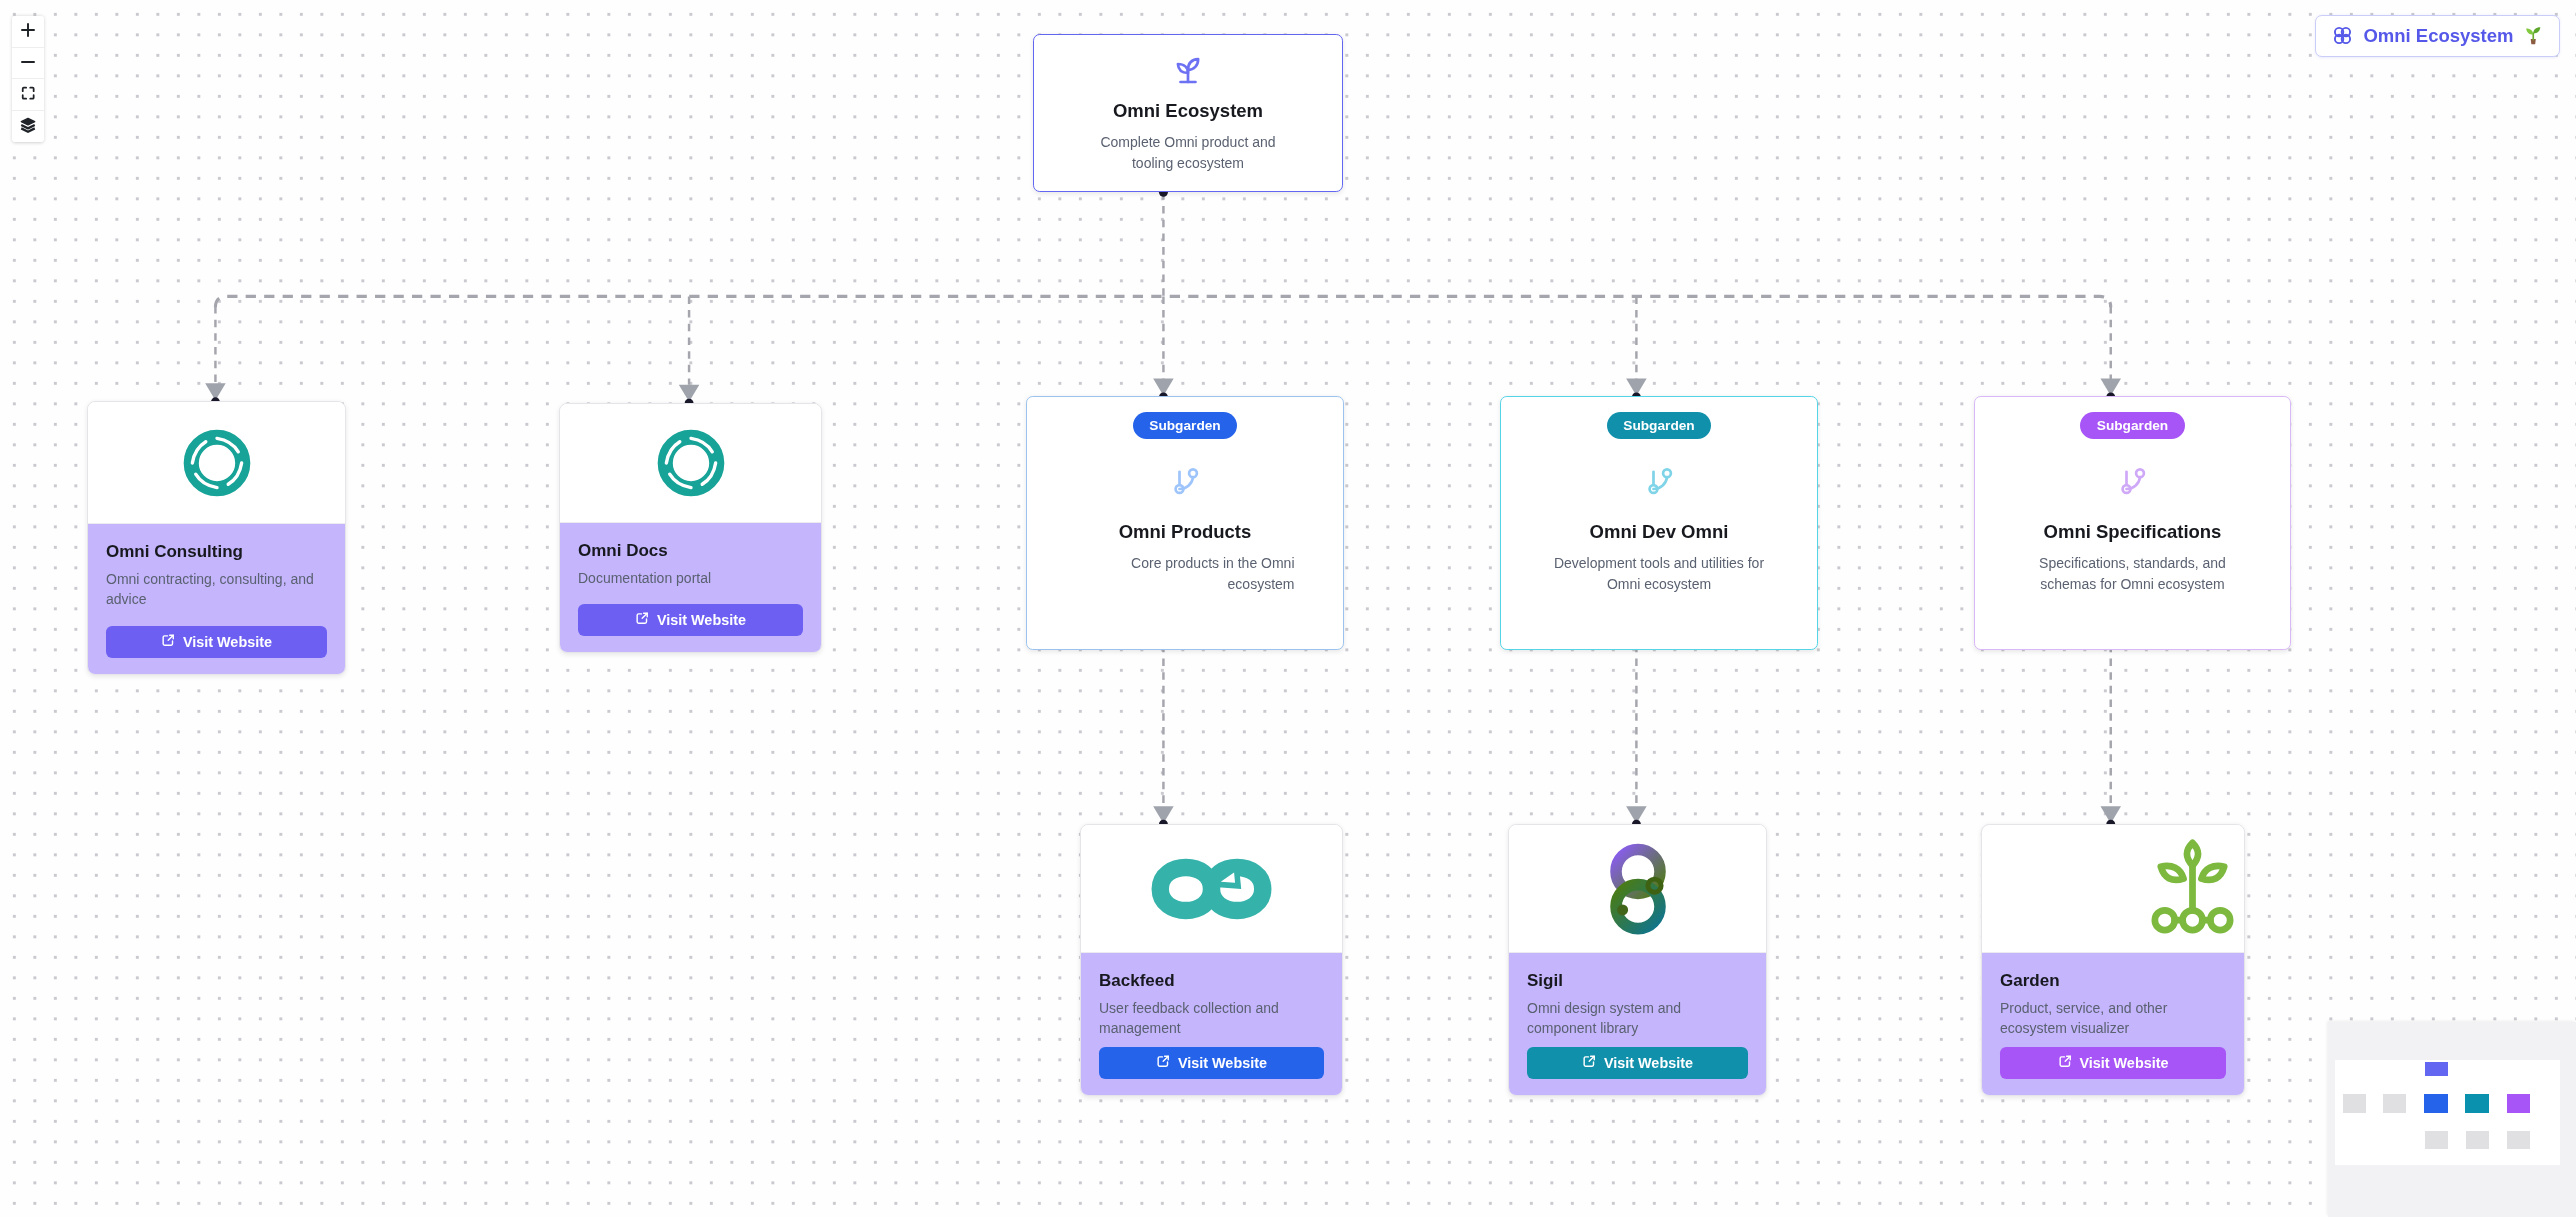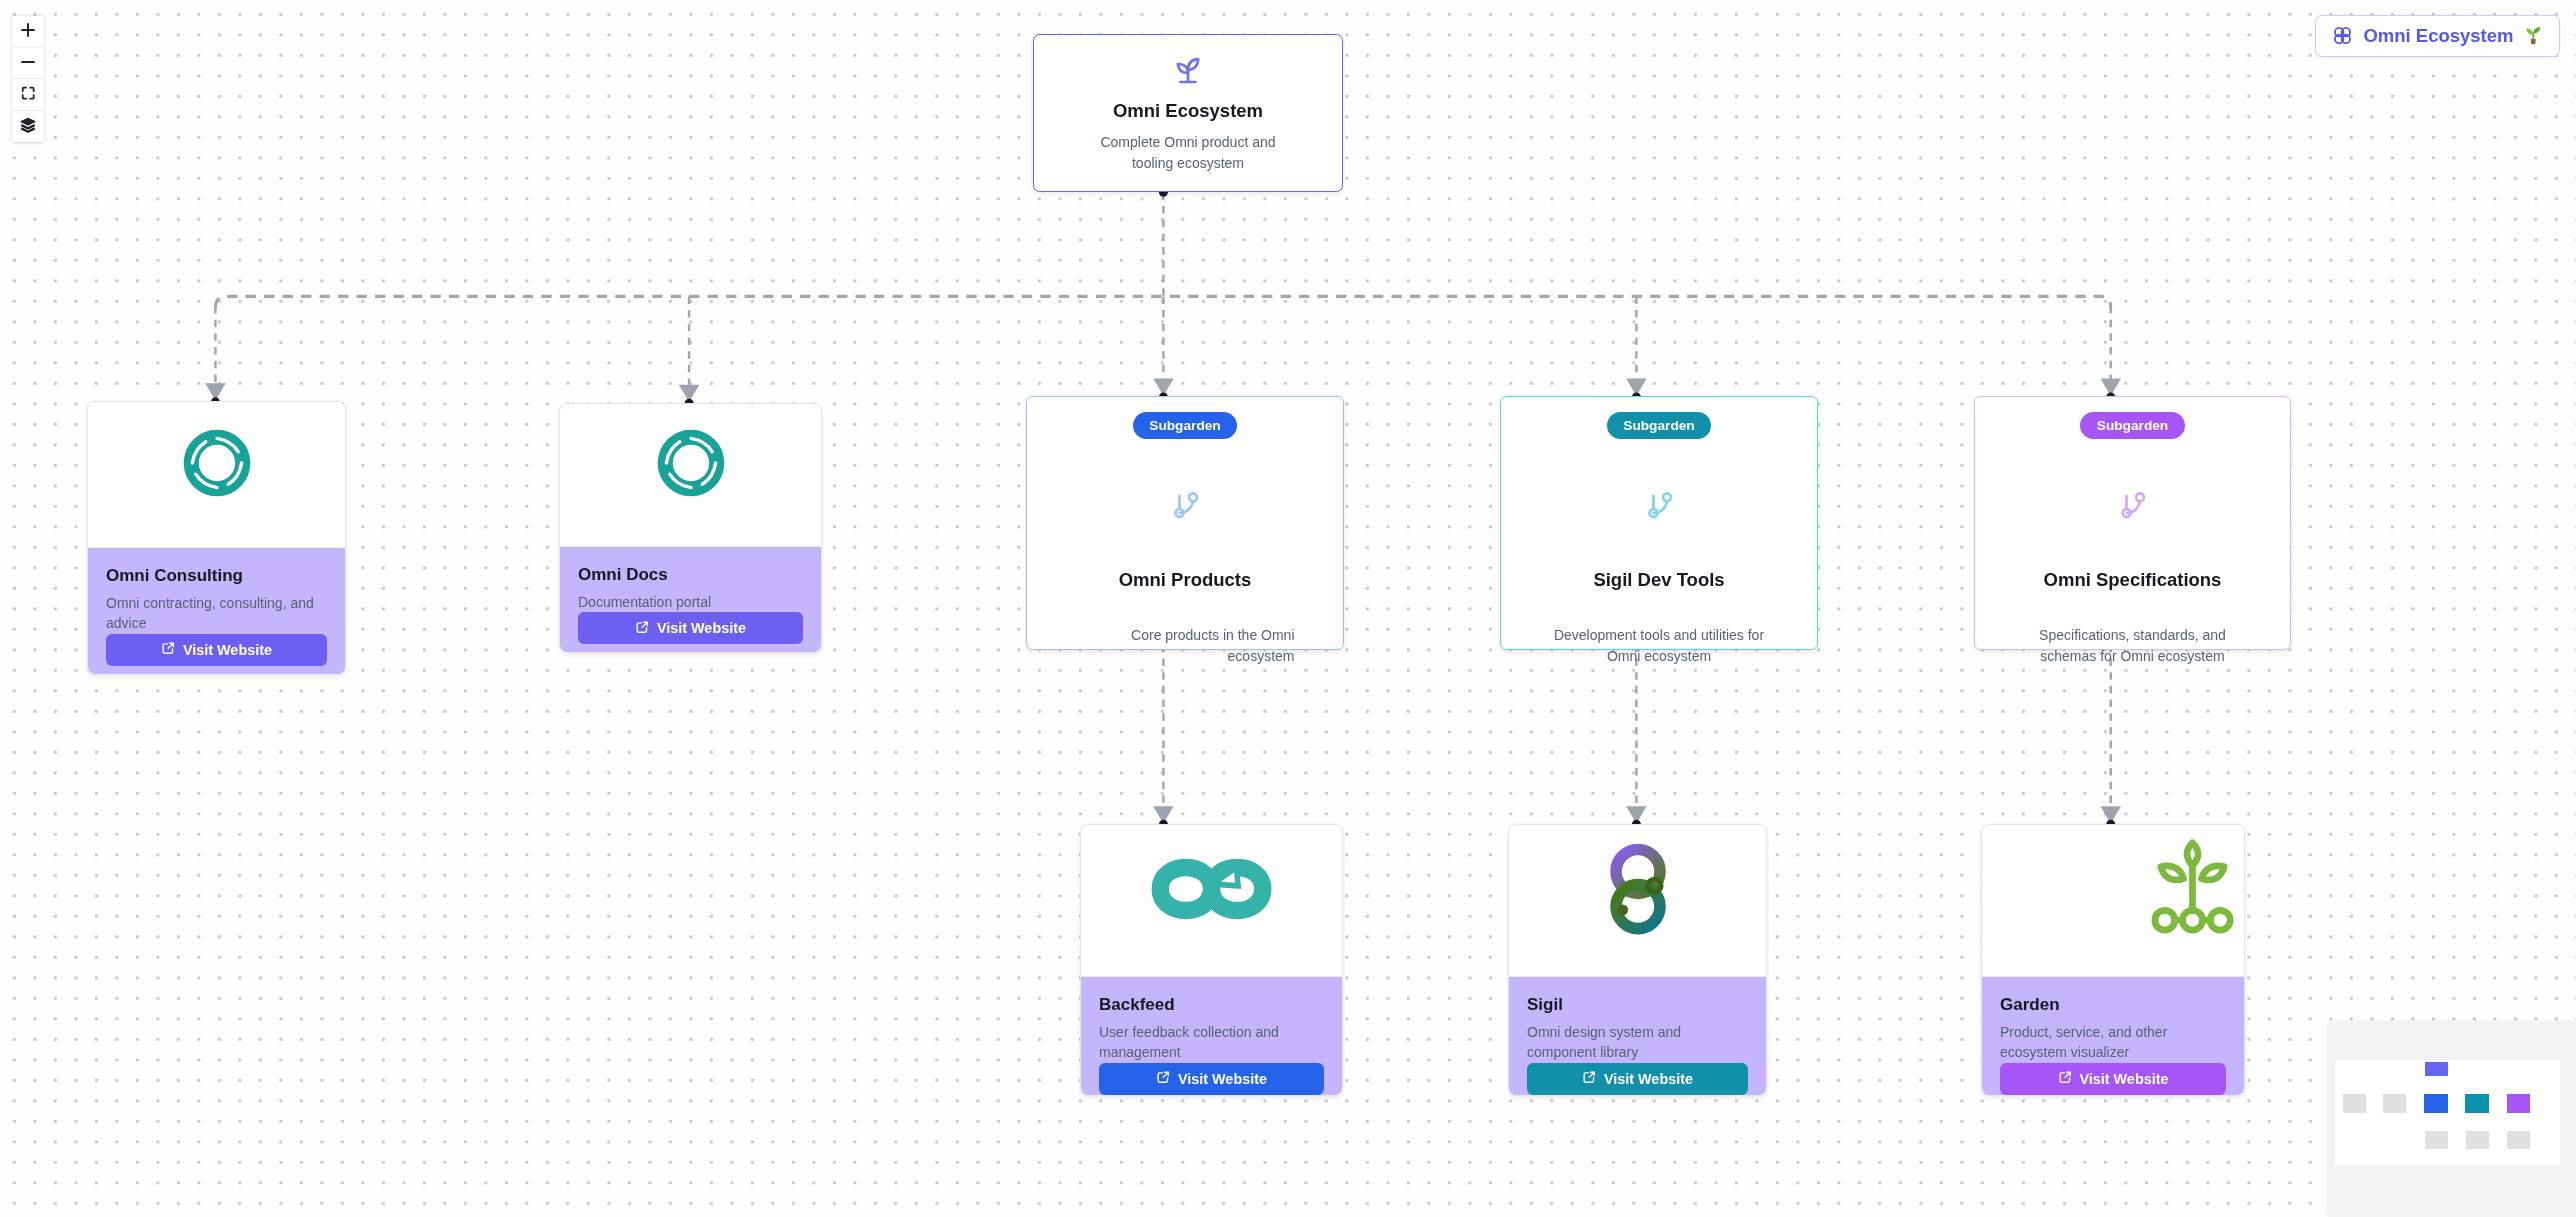--- a/index.html
+++ b/index.html
@@ -10,21 +10,21 @@
   }
   .canvas{
     position:absolute;inset:0;
     background-image:radial-gradient(circle,#c9c9cf 1.5px,transparent 1.9px);
     background-size:20.5px 20.5px;background-position:4.1px 4.1px;
   }
   .edges{position:absolute;inset:0;pointer-events:none;}
 
   
   .node{position:absolute;background:#fff;border-radius:8.2px;
-        box-shadow:0 1.4px 5.5px rgba(0,0,0,.09);gap:24px;}
+        box-shadow:0 1.4px 5.5px rgba(0,0,0,.09);}
   .card{border:1px solid #e4e4e9;display:flex;flex-direction:column;overflow:hidden;}
   .logo-area{flex:0 0 auto;display:flex;align-items:center;justify-content:center;background:#fff;}
   .info{flex:1;background:#c4b5fd;border-top:0.7px solid #ececf0;padding:18px 18px 16.4px 18px;
         display:flex;flex-direction:column;}
   .title{font-size:17px;font-weight:bold;color:#17191f;line-height:1.2;}
   .desc{font-size:14px;color:#5a6170;line-height:1.45;margin-top:6.8px;}
   .visit-btn{margin-top:auto;height:32px;border:none;border-radius:6.2px;color:#fff;
         font-size:14.4px;font-weight:bold;display:flex;align-items:center;justify-content:center;
         gap:7.5px;cursor:pointer;font-family:inherit;}
   .btn-indigo{background:#6c5ff2;}
@@ -206,21 +206,21 @@
   <div class="node sub-node border-cyan" style="left:1500px;top:396px;width:275px;height:222px;">
     <span class="badge badge-cyan">Subgarden</span>
     <span class="sub-icon">
       <svg width="33" height="33" viewBox="0 0 44 44" fill="none" stroke="#7fd4e8" stroke-width="3.6" stroke-linecap="round">
         <path d="M14 9 V26"></path>
         <circle cx="14" cy="32" r="5.2"></circle>
         <circle cx="32" cy="11" r="5.2"></circle>
         <path d="M32 16.5 A 18 18 0 0 1 14 32" fill="none"></path>
       </svg>
     </span>
-    <div class="title">Sigil Dev Tools</div>
+    <div class="title">Omni Dev Omni</div>
     <div class="desc" style="width:233px;">Development tools and utilities for Omni ecosystem</div>
   </div>
 
   <div class="node sub-node border-violet" style="left:1974px;top:396px;width:274px;height:222px;">
     <span class="badge badge-purple">Subgarden</span>
     <span class="sub-icon">
       <svg width="33" height="33" viewBox="0 0 44 44" fill="none" stroke="#cfa9f7" stroke-width="3.6" stroke-linecap="round">
         <path d="M14 9 V26"></path>
         <circle cx="14" cy="32" r="5.2"></circle>
         <circle cx="32" cy="11" r="5.2"></circle>

